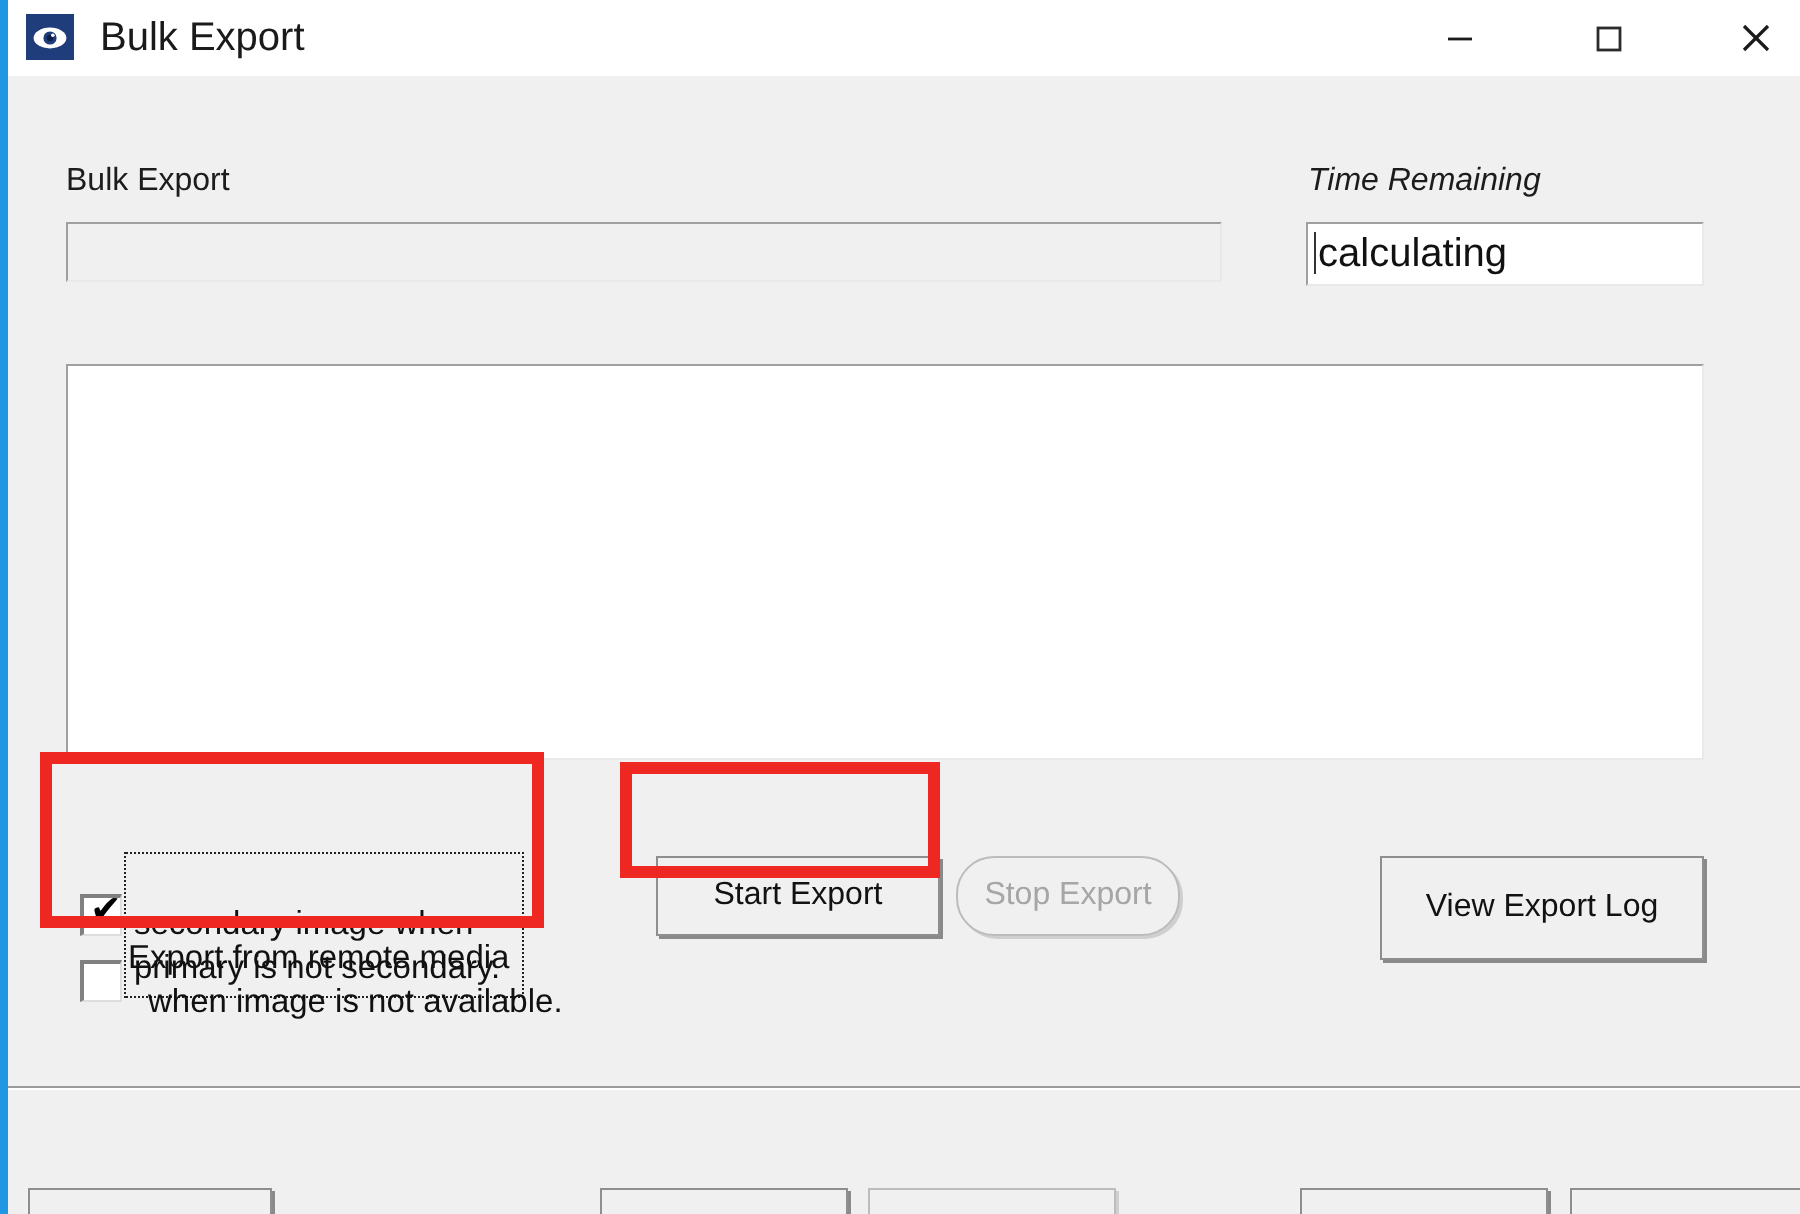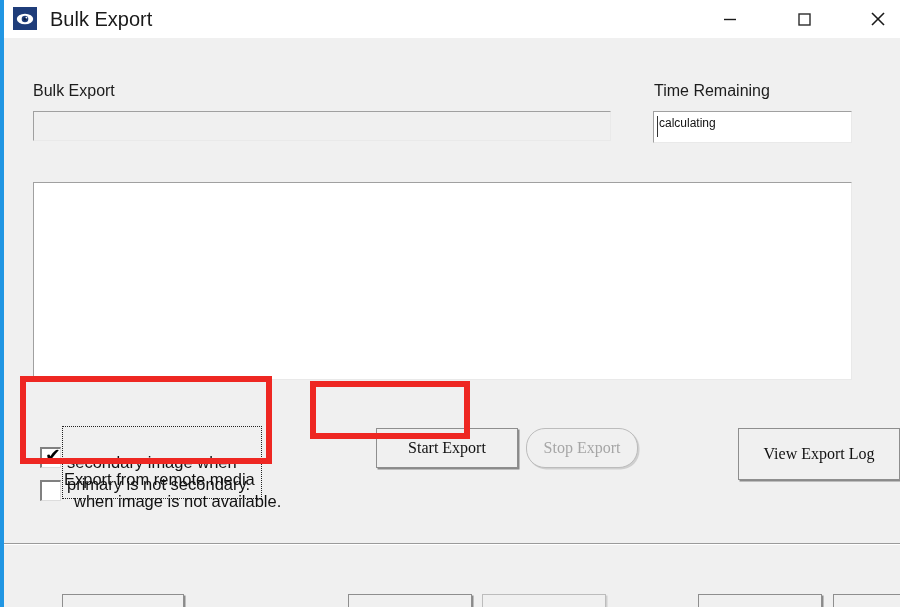--- a/index.html
+++ b/index.html
@@ -101,21 +101,21 @@
     background: #f0f0f0;
   }
   .timebox {
     left: 649px; top: 73px;
     width: 199px; height: 32px;
     background: #ffffff;
   }
   .timebox .value {
     position: absolute;
     left: 5px; top: 4px;
-    font-size: 12px;
+    font-size: 20px;
     color: #111111;
     white-space: nowrap;
   }
   .caret {
     position: absolute;
     left: 3px; top: 4px;
     width: 1px; height: 21px;
     background: #333333;
   }
   .listbox {
@@ -123,31 +123,30 @@
     width: 819px; height: 198px;
     background: #ffffff;
   }
 
   
   .btn {
     position: absolute;
     background: #f0f0f0;
     border: 1px solid #8e8e8e;
     box-sizing: border-box;
-    font-family: Liberation Serif, serif;
+    font-family: Liberation Sans, sans-serif;
     font-size: 16px;
     color: #121212;
     display: flex;
     align-items: center;
     justify-content: center;
     box-shadow: 1.5px 1.5px 0 0 #8a8a8a;
     cursor: default;
     padding: 0;
     white-space: nowrap;
-    margin-left: 48px;
   }
   .btn.disabled {
     color: #a6a6a6;
     border-color: #bcbcbc;
     box-shadow: 1.5px 1.5px 0 0 #cfcfcf;
   }
 
   .btn-start  { left: 324px; top: 390px; width: 142px; height: 40px; }
   .btn-stop   { left: 474px; top: 390px; width: 112px; height: 40px; border-radius: 19px; }
   .btn-log    { left: 686px; top: 390px; width: 162px; height: 52px; }
@@ -246,21 +245,21 @@
       </svg>
     </button>
   </div>
 
   <div class="client">
 
     <div class="field-label" style="left:29px; top:44px;">Bulk Export</div>
 
     <div class="sunken progressbar"></div>
 
-    <div class="field-label" style="left:650px; top:44px;">Time Remaining</div>
+    <div class="field-label" style="left:650px; top:44px;font-style:italic;">Time Remaining</div>
 
     <div class="sunken timebox">
       <div class="caret"></div>
       <div class="value">calculating</div>
     </div>
 
     <div class="sunken listbox"></div>
 
     <div class="cb-box" style="left:36px; top:409px;">
       <span class="cb-check">✔</span>

